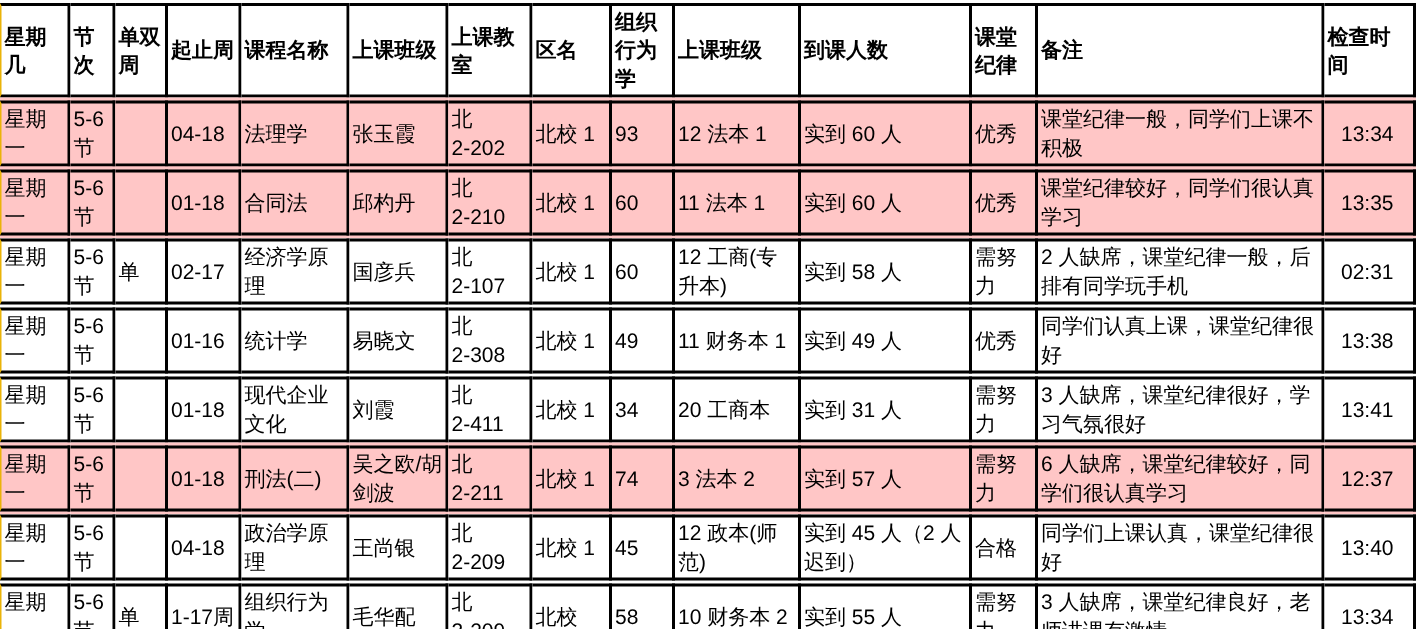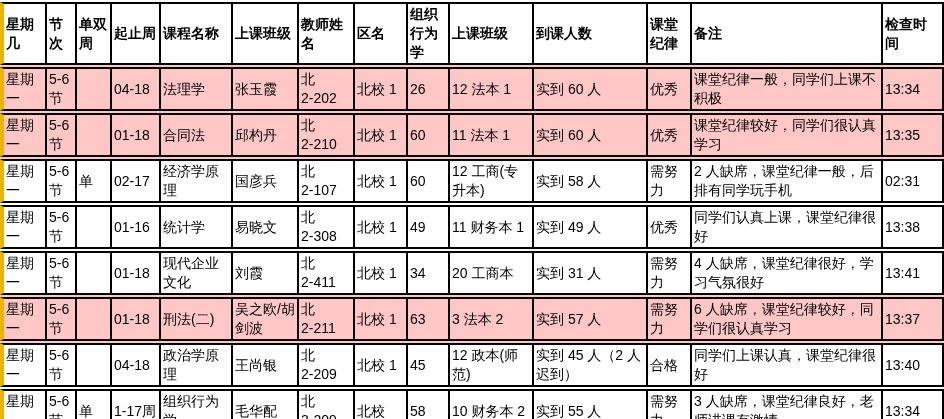--- a/index.html
+++ b/index.html
@@ -18,29 +18,29 @@
     box-sizing: border-box;
     border: 2px solid #000;
     border-left: none;
     padding: 1px 2px;
     text-align: left;
     vertical-align: middle;
     white-space: pre-line;
     overflow: hidden;
     word-break: break-word;
   }
-  th:first-child, td:first-child { border-left: 4px solid #eab308; }
+  th:first-child, td:first-child { border-left: 1px solid #eab308; }
   th { font-weight: bold; height: 54px; background: #ffffff; }
   td { height: 36px; background: #ffffff; }
   tr.hl td {
     background: #ffc6c6;
     box-shadow: 0 2px 0 0 #ffc6c6, 0 -2px 0 0 #ffc6c6;
   }
   td.time, col.w14 ~ * { }
-  td.time { text-align: left; padding-right: 4px; }
+  td.time { text-align: center; padding-right: 4px; }
   
   col.w1  { width: 47px; }  col.w2  { width: 30px; }
   col.w3  { width: 35px; }  col.w4  { width: 49px; }
   col.w5  { width: 72px; }  col.w6  { width: 66px; }
   col.w7  { width: 56px; }  col.w8  { width: 53px; }
   col.w9  { width: 42px; }  col.w10 { width: 84px; }
   col.w11 { width: 114px; } col.w12 { width: 44px; }
   col.w13 { width: 191px; } col.w14 { width: 61px; }
 </style>
 </head>
@@ -65,42 +65,42 @@
         <col class="w14">
     </colgroup>
     <thead>
       <tr>
         <th>星期几</th>
         <th>节次</th>
         <th>单双周</th>
         <th>起止周</th>
         <th>课程名称</th>
         <th>上课班级</th>
-        <th>教师姓名</th>
+        <th>上课教室</th>
         <th>区名</th>
         <th>组织行为学</th>
         <th>上课班级</th>
         <th>到课人数</th>
         <th>课堂纪律</th>
         <th>备注</th>
         <th>检查时间</th>
       </tr>
     </thead>
     <tbody>
       <tr class="hl">
         <td>星期一</td>
         <td>5-6节</td>
         <td></td>
         <td>04-18</td>
         <td>法理学</td>
         <td>张玉霞</td>
         <td>北
 2-202</td>
         <td>北校 1</td>
-        <td>26</td>
+        <td>93</td>
         <td>12 法本 1</td>
         <td>实到 60 人</td>
         <td>优秀</td>
         <td>课堂纪律一般，同学们上课不积极</td>
         <td class="time">13:34</td>
       </tr>
       <tr class="hl">
         <td>星期一</td>
         <td>5-6节</td>
         <td></td>
@@ -158,39 +158,39 @@
         <td>01-18</td>
         <td>现代企业文化</td>
         <td>刘霞</td>
         <td>北
 2-411</td>
         <td>北校 1</td>
         <td>34</td>
         <td>20 工商本</td>
         <td>实到 31 人</td>
         <td>需努力</td>
-        <td>4 人缺席，课堂纪律很好，学习气氛很好</td>
+        <td>3 人缺席，课堂纪律很好，学习气氛很好</td>
         <td class="time">13:41</td>
       </tr>
       <tr class="hl">
         <td>星期一</td>
         <td>5-6节</td>
         <td></td>
         <td>01-18</td>
         <td>刑法(二)</td>
         <td>吴之欧/胡剑波</td>
         <td>北
 2-211</td>
         <td>北校 1</td>
-        <td>63</td>
+        <td>74</td>
         <td>3 法本 2</td>
         <td>实到 57 人</td>
         <td>需努力</td>
         <td>6 人缺席，课堂纪律较好，同学们很认真学习</td>
-        <td class="time">13:37</td>
+        <td class="time">12:37</td>
       </tr>
       <tr>
         <td>星期一</td>
         <td>5-6节</td>
         <td></td>
         <td>04-18</td>
         <td>政治学原理</td>
         <td>王尚银</td>
         <td>北
 2-209</td>

